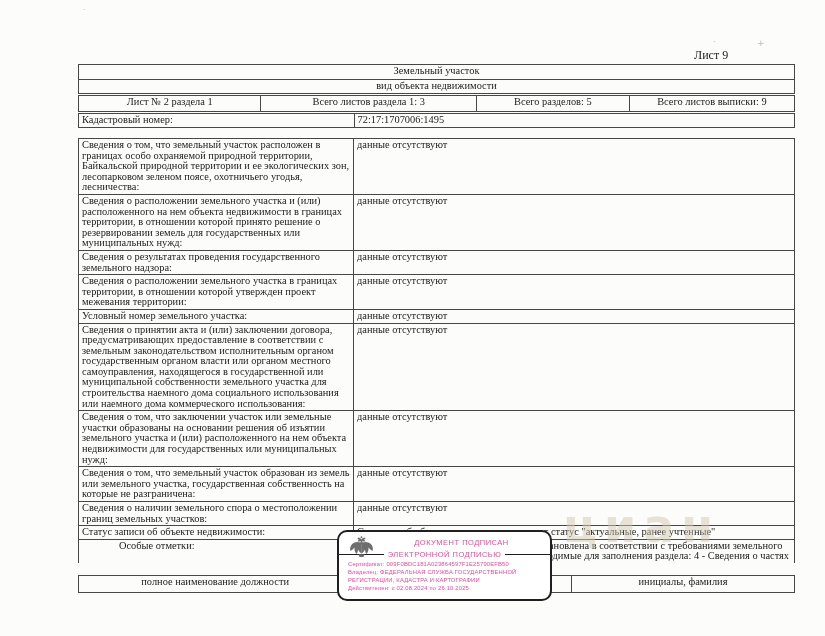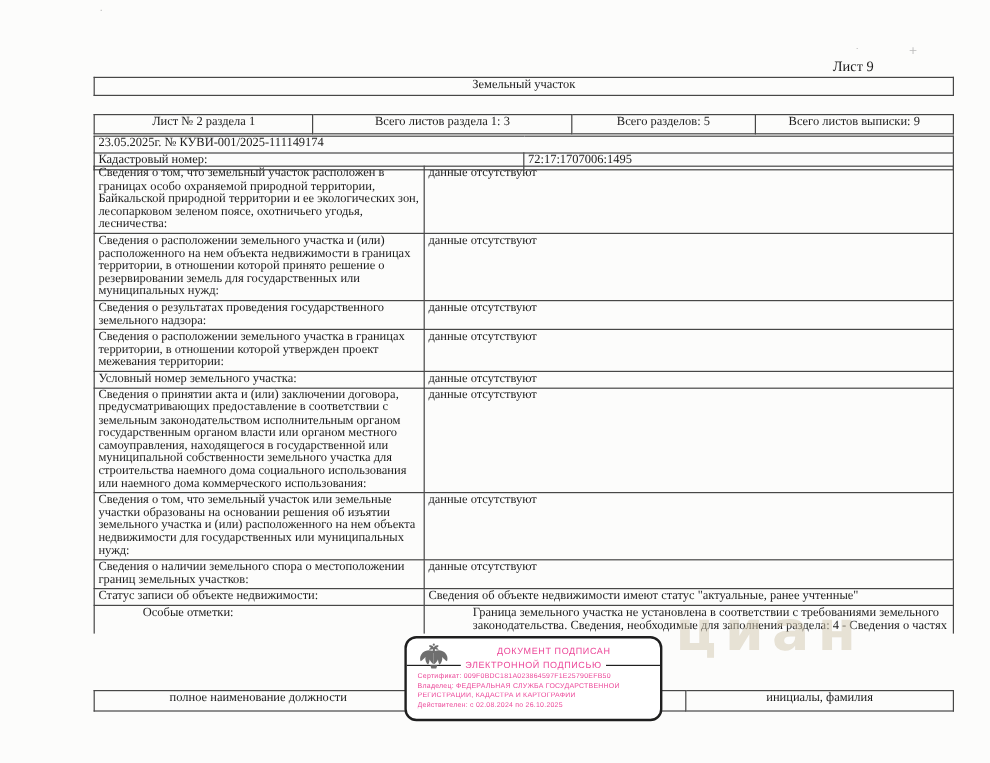--- a/index.html
+++ b/index.html
@@ -63,39 +63,39 @@
 
   <div class="sheet-label">Лист 9</div>
 
   <div class="watermark">циан</div>
 
   <table class="tbl t-object">
     <tbody>
         <tr>
       <td>Земельный участок</td>
     </tr>
+    <tr class="cap">
+      <td>вид объекта недвижимости</td>
+    </tr>
   </tbody>
     </table>
 
   <table class="tbl t-sheets">
     <tbody>
         <tr>
       <td style="width:25.5%">Лист № 2 раздела 1</td>
       <td style="width:30.3%">Всего листов раздела 1: 3</td>
       <td style="width:21.2%">Всего разделов: 5</td>
       <td style="width:23.0%">Всего листов выписки: 9</td>
     </tr>
   </tbody>
     </table>
 
   <table class="tbl t-meta">
     <tbody>
-        <tr>
-      <td colspan="2">23.05.2025г. № КУВИ-001/2025-111149174</td>
-    </tr>
     <tr>
       <td style="width:37.5%">Кадастровый номер:</td>
       <td>72:17:1707006:1495</td>
     </tr>
   </tbody>
     </table>
 
   <table class="tbl t-main">
     <tbody>
         <tr>
@@ -116,21 +116,25 @@
     </tr>
     <tr>
       <td class="lbl">Условный номер земельного участка:</td>
       <td class="val">данные отсутствуют</td>
     </tr>
     <tr>
       <td class="lbl">Сведения о принятии акта и (или) заключении договора, предусматривающих предоставление в соответствии с земельным законодательством исполнительным органом государственным органом власти или органом местного самоуправления, находящегося в государственной или муниципальной собственности земельного участка для строительства наемного дома социального использования или наемного дома коммерческого использования:</td>
       <td class="val">данные отсутствуют</td>
     </tr>
     <tr>
-      <td class="lbl">Сведения о том, что земельный участок или земельные участки образованы на основании решения об изъятии земельного участка и (или) расположенного на нем объекта недвижимости для государственных или муниципальных нужд:</td>
+      <td class="lbl">Сведения о том, что заключении участок или земельные участки образованы на основании решения об изъятии земельного участка и (или) расположенного на нем объекта недвижимости для государственных или муниципальных нужд:</td>
+      <td class="val">данные отсутствуют</td>
+    </tr>
+    <tr>
+      <td class="lbl">Сведения о том, что земельный участок образован из земель или земельного участка, государственная собственность на которые не разграничена:</td>
       <td class="val">данные отсутствуют</td>
     </tr>
     <tr>
       <td class="lbl">Сведения о наличии земельного спора  о местоположении границ земельных участков:</td>
       <td class="val">данные отсутствуют</td>
     </tr>
     <tr>
       <td class="lbl">Статус записи об объекте недвижимости:</td>
       <td class="val">Сведения об объекте недвижимости имеют статус "актуальные, ранее учтенные"</td>
     </tr>

